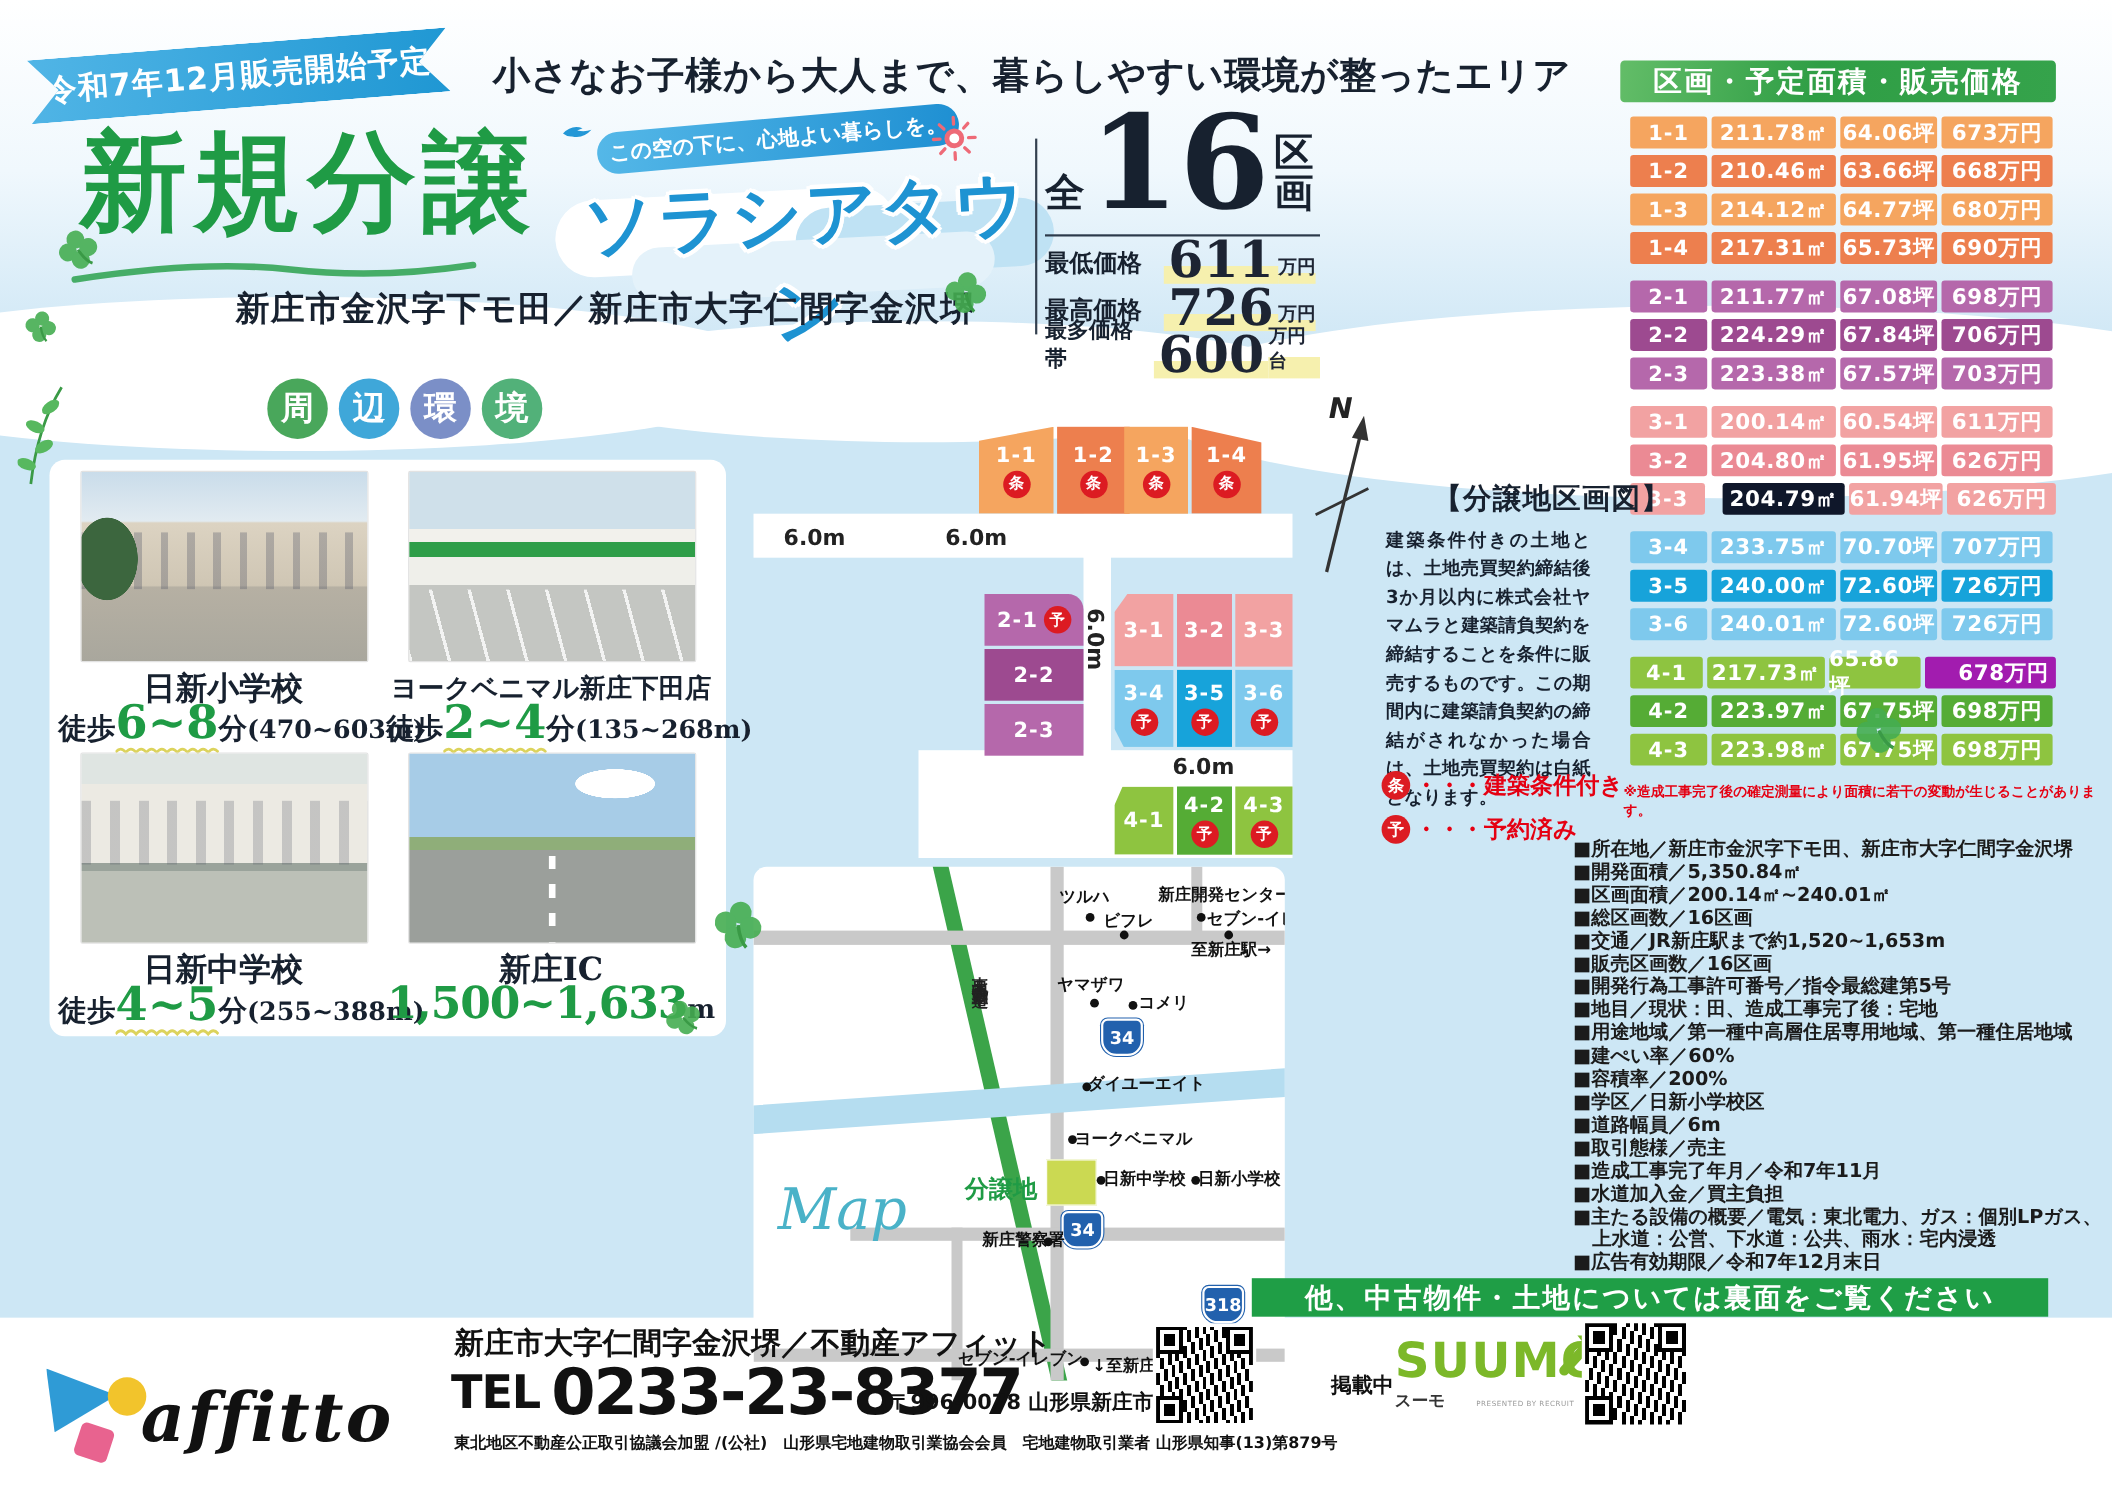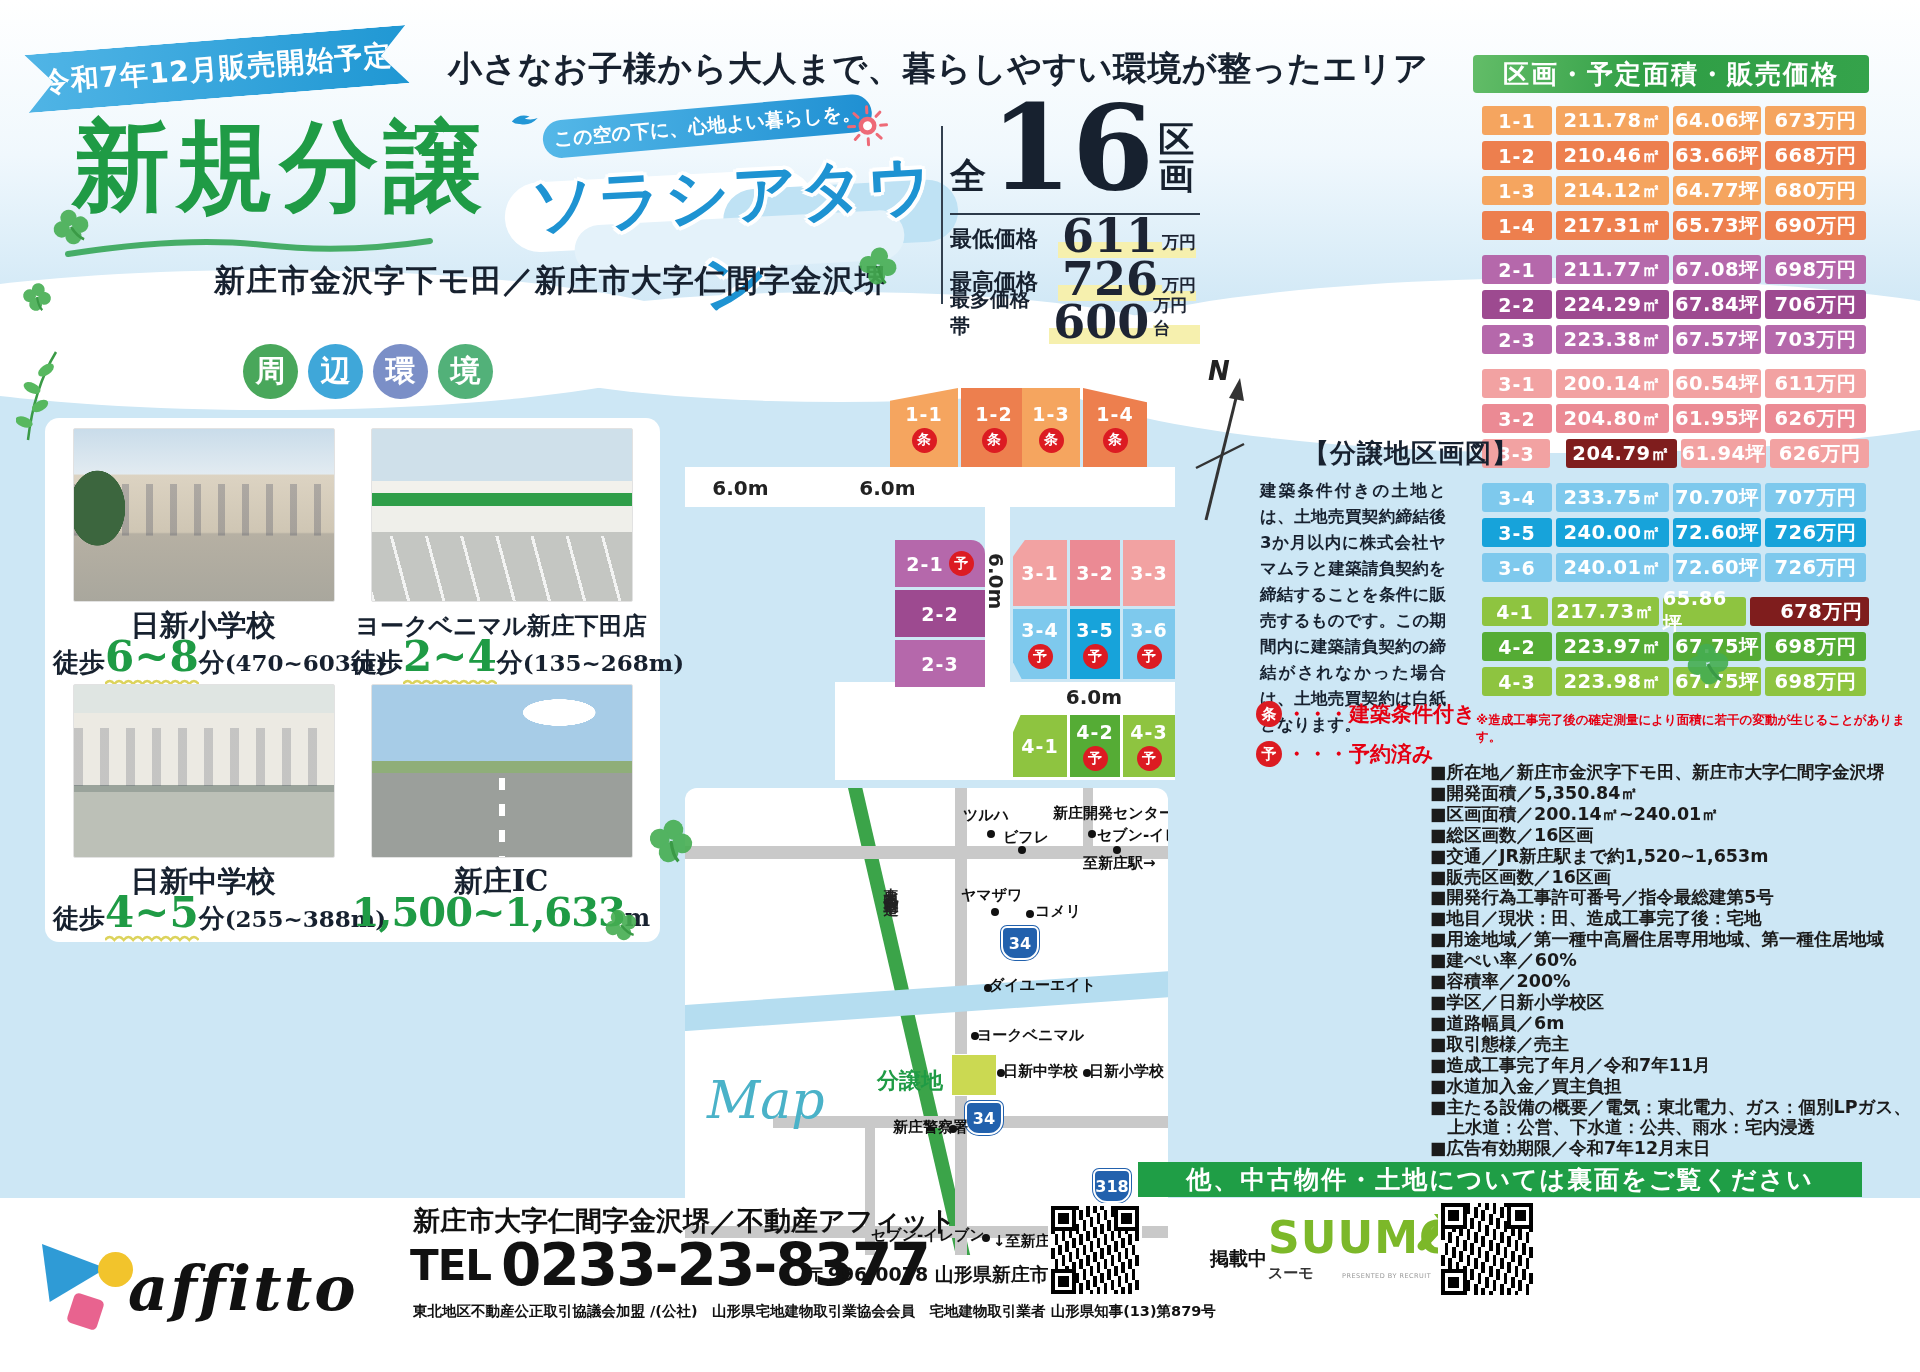--- a/index.html
+++ b/index.html
@@ -285,21 +285,21 @@
             <div class="t-cell t-price" style="background: rgb(242, 162, 162);">611万円</div>
           </div>
           <div class="t-row">
             <div class="t-badge" style="background: rgb(235, 138, 148);">3-2</div>
             <div class="t-cell t-area" style="background: rgb(235, 138, 148);">204.80㎡</div>
             <div class="t-cell t-tsubo" style="background: rgb(235, 138, 148);">61.95坪</div>
             <div class="t-cell t-price" style="background: rgb(235, 138, 148);">626万円</div>
           </div>
           <div class="t-row">
             <div class="t-badge" style="background: rgb(242, 162, 162);">3-3</div>
-            <div class="t-cell t-area" style="background: #7f1d1d; margin-left: 12px;">204.79㎡</div>
+            <div class="t-cell t-area" style="background: #0f172a; margin-left: 12px;">204.79㎡</div>
             <div class="t-cell t-tsubo" style="background: rgb(242, 162, 162);">61.94坪</div>
             <div class="t-cell t-price" style="background: rgb(242, 162, 162);">626万円</div>
           </div>
         </div>
         <div class="t-group">
           <div class="t-row">
             <div class="t-badge" style="background: rgb(126, 201, 237);">3-4</div>
             <div class="t-cell t-area" style="background: rgb(126, 201, 237);">233.75㎡</div>
             <div class="t-cell t-tsubo" style="background: rgb(126, 201, 237);">70.70坪</div>
             <div class="t-cell t-price" style="background: rgb(126, 201, 237);">707万円</div>
@@ -315,21 +315,21 @@
             <div class="t-cell t-area" style="background: rgb(126, 201, 237);">240.01㎡</div>
             <div class="t-cell t-tsubo" style="background: rgb(126, 201, 237);">72.60坪</div>
             <div class="t-cell t-price" style="background: rgb(126, 201, 237);">726万円</div>
           </div>
         </div>
         <div class="t-group">
           <div class="t-row">
             <div class="t-badge" style="background: rgb(142, 196, 64);">4-1</div>
             <div class="t-cell t-area" style="background: rgb(142, 196, 64);">217.73㎡</div>
             <div class="t-cell t-tsubo" style="background: rgb(142, 196, 64);">65.86坪</div>
-            <div class="t-cell t-price" style="background: #7f1d1d; padding-left: 24px;">678万円</div>
+            <div class="t-cell t-price" style="background: #a21caf; padding-left: 24px;">678万円</div>
           </div>
           <div class="t-row">
             <div class="t-badge" style="background: rgb(85, 172, 53);">4-2</div>
             <div class="t-cell t-area" style="background: rgb(85, 172, 53);">223.97㎡</div>
             <div class="t-cell t-tsubo" style="background: rgb(85, 172, 53);">67.75坪</div>
             <div class="t-cell t-price" style="background: rgb(85, 172, 53);">698万円</div>
           </div>
           <div class="t-row">
             <div class="t-badge" style="background: rgb(142, 196, 64);">4-3</div>
             <div class="t-cell t-area" style="background: rgb(142, 196, 64); text-align: right;">223.98㎡</div>

